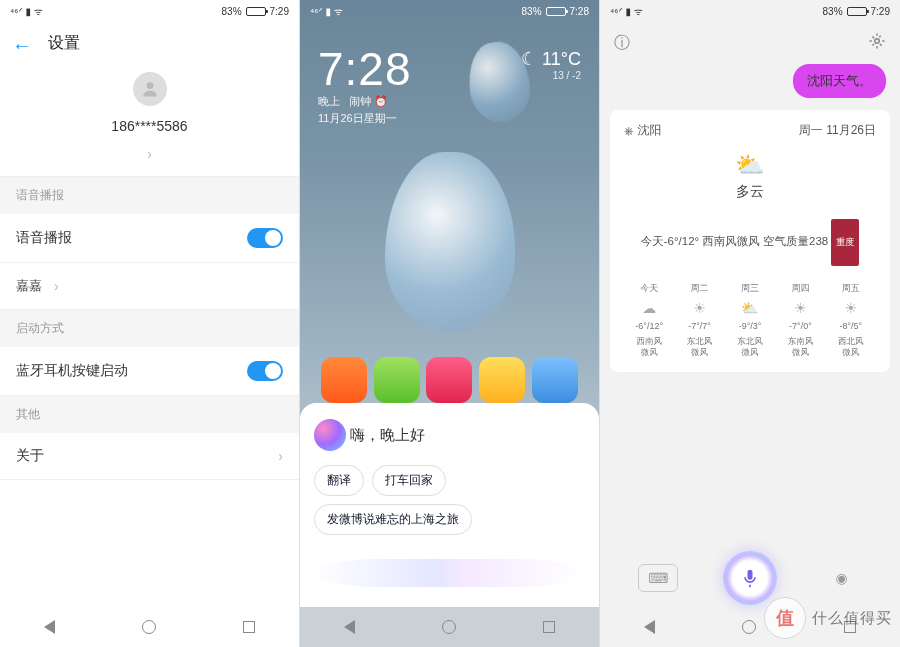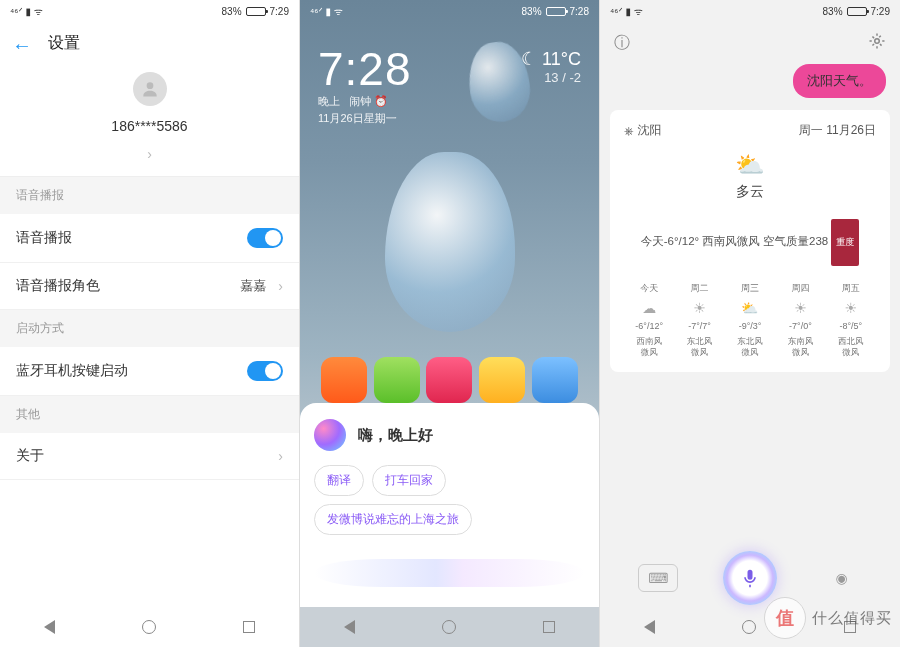--- a/index.html
+++ b/index.html
@@ -39,41 +39,41 @@
   .nav-sq { width: 12px; height: 12px; border: 1.5px solid #888; }
 
   
   .s2 { background: linear-gradient(180deg, #6a8599 0%, #7b95a8 25%, #9eb4c2 55%, #c9d0d6 80%); }
   .hs-top { position: relative; height: 340px; }
   .clock-wrap { position: absolute; top: 24px; left: 18px; color: #fff; }
   .clock-time { font-size: 46px; font-weight: 200; line-height: 1; letter-spacing: 1px; }
   .clock-sub { font-size: 11px; opacity: .9; margin-top: 2px; }
   .weather-mini { position: absolute; top: 26px; right: 18px; color: #fff; text-align: right; }
   .weather-mini .temp { font-size: 18px; }
-  .weather-mini .range { font-size: 13px; opacity: .85; }
+  .weather-mini .range { font-size: 10px; opacity: .85; }
   .drop1 { position: absolute; right: 70px; top: 20px; width: 60px; height: 80px; background: radial-gradient(circle at 35% 30%, rgba(255,255,255,.8), rgba(150,190,220,.55) 55%, rgba(100,140,180,.3)); border-radius: 50% 50% 55% 55% / 65% 60% 45% 45%; transform: rotate(-8deg); filter: blur(0.3px); }
   .drop2 { position: absolute; left: 50%; top: 130px; transform: translateX(-50%); width: 130px; height: 180px; background: radial-gradient(circle at 40% 35%, rgba(255,255,255,.9), rgba(160,200,230,.6) 55%, rgba(110,150,190,.35)); border-radius: 50% 50% 55% 55% / 65% 60% 45% 45%; }
   .dock { position: absolute; bottom: 244px; width: 100%; display: flex; justify-content: space-around; padding: 0 18px; }
   .dock-icon { width: 46px; height: 46px; border-radius: 12px; }
   .di1{background:linear-gradient(#ff8a3c,#ff5a1a);} .di2{background:linear-gradient(#a0e060,#5bbf2a);} .di3{background:linear-gradient(#ff5e86,#e0264f);} .di4{background:linear-gradient(#ffde5a,#ffb020);} .di5{background:linear-gradient(#7cc0ff,#3c8de0);}
   .pull { position: absolute; bottom: 236px; left: 50%; transform: translateX(-50%); color: #fff; font-size: 14px; text-shadow: 0 1px 2px rgba(0,0,0,.4); }
   .assist-card { position: absolute; bottom: 40px; left: 0; right: 0; background: #fff; border-radius: 16px 16px 0 0; padding: 16px 14px 10px; height: 204px; }
-  .assist-head { display: flex; align-items: center; gap: 12px; margin-bottom: 14px; font-weight: bold; }
+  .assist-head { display: flex; align-items: center; gap: 4px; margin-bottom: 14px; }
   .assist-orb { width: 32px; height: 32px; border-radius: 50%; background: radial-gradient(circle at 30% 30%, #ff8ac8, #a06bff 50%, #6bcfff); }
   .assist-greet { font-size: 15px; color: #333; }
   .chips { display: flex; gap: 8px; flex-wrap: wrap; margin-bottom: 20px; }
-  .chip { border: 1px solid #ddd; border-radius: 16px; padding: 6px 12px; font-size: 12px; color: #8b5cf6; white-space: nowrap; }
+  .chip { border: 1px solid #ddd; border-radius: 16px; padding: 6px 12px; font-size: 12px; color: #0f172a; white-space: nowrap; }
   .wave { height: 28px; background: linear-gradient(90deg, transparent, rgba(100,120,255,.18) 45%, rgba(180,100,255,.14) 55%, transparent); border-radius: 50%/100%; margin-top: 24px; }
 
   
   .s3 { background: #f2f2f2; }
   .s3-top { display: flex; justify-content: space-between; align-items: center; padding: 10px 14px 6px; color: #888; }
   .s3-top svg { width: 18px; height: 18px; }
   .bubble-row { display: flex; justify-content: flex-end; padding: 4px 14px 12px; }
-  .bubble { background: #ec4899; border-radius: 16px; padding: 8px 14px; font-size: 13px; color: #333; }
+  .bubble { background: #d946ef; border-radius: 16px; padding: 8px 14px; font-size: 13px; color: #333; }
   .wcard { background: #fff; margin: 0 10px; border-radius: 8px; padding: 12px 14px 14px; }
   .wcard-head { display: flex; justify-content: space-between; align-items: center; font-size: 12px; color: #555; margin-bottom: 14px; }
   .wcard-head .loc { display: flex; align-items: center; gap: 4px; }
   .wmain { text-align: center; }
   .wico { font-size: 24px; line-height: 1; }
   .wcond { font-size: 14px; margin-top: 6px; color: #444; }
   .wtemp { font-size: 44px; color: #222; font-weight: 300; margin-top: 10px; }
   .wtoday { font-size: 11.5px; color: #555; margin-top: 18px; text-align: center; }
   .badge-hv { display: inline-block; background: #a8273d; color: #fff; font-size: 9px; padding: 17px 5px; border-radius: 2px; margin-left: 3px; }
   .forecast { display: flex; justify-content: space-between; margin-top: 16px; text-align: center; font-size: 9px; color: #777; }
@@ -119,21 +119,20 @@
         </span>
       <span class="account-text">186****5586</span>
       <span class="chev">›</span>
     </div>
     <div class="section-hdr">语音播报</div>
     <div class="row">
       <span class="row-label">语音播报</span>
       <span class="toggle"></span>
     </div>
     <div class="row">
-      <span class="row-label">语音播报角色</span>
       <span class="row-val">嘉嘉</span>
       <span class="chev">›</span>
     </div>
     <div class="section-hdr">启动方式</div>
     <div class="row">
       <span class="row-label">蓝牙耳机按键启动</span>
       <span class="toggle"></span>
     </div>
     <div class="section-hdr">其他</div>
     <div class="row">

